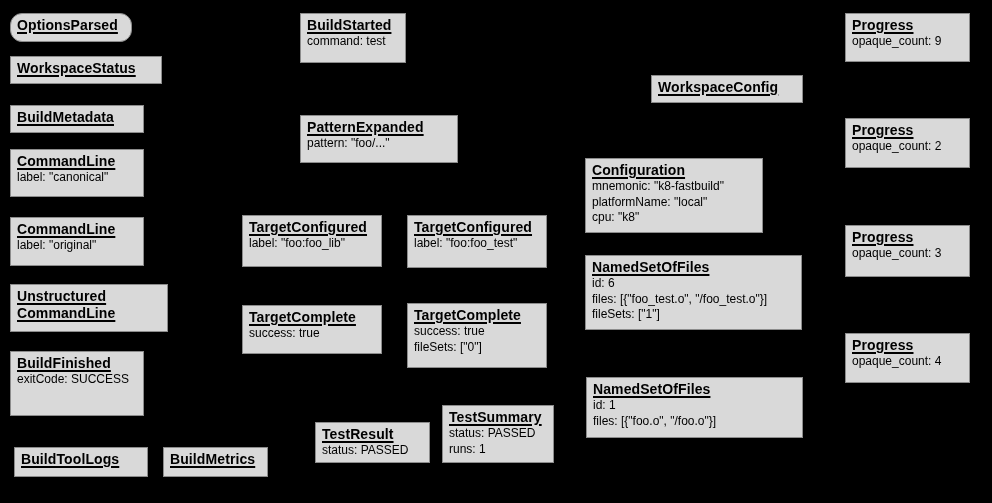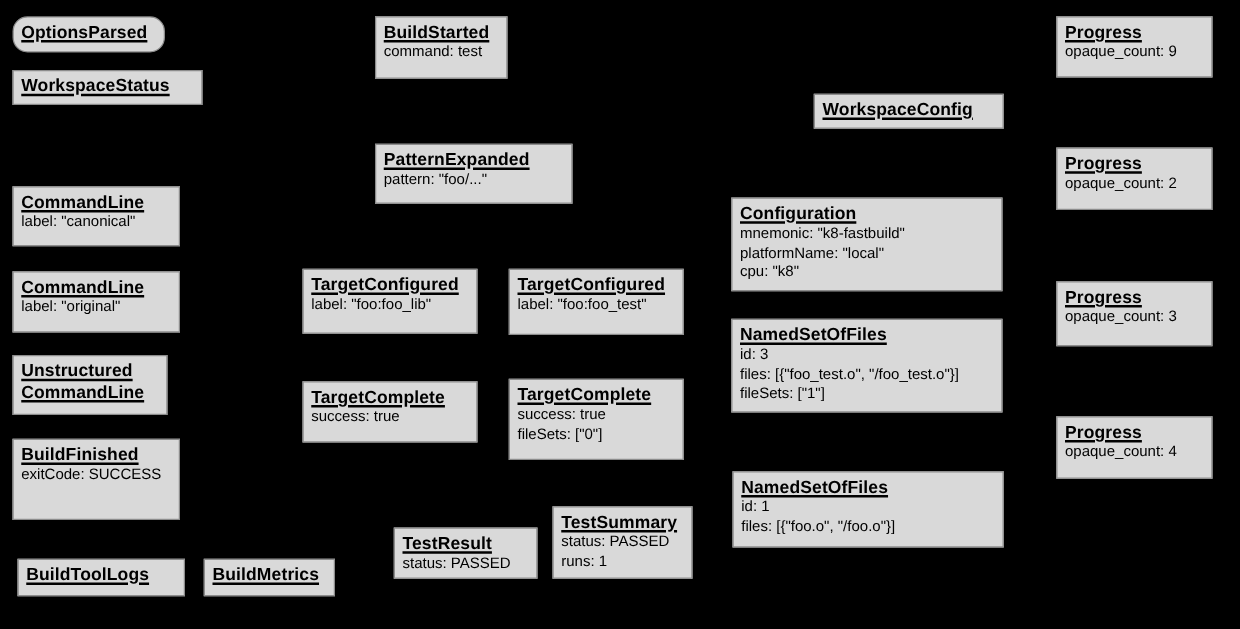--- a/index.html
+++ b/index.html
@@ -42,29 +42,32 @@
 </head>
 <body>
 
 <div class="stage">
     <div class="node" style="left: 10px; top: 13px; width: 122px; height: 29px; border-radius: 12px;">
       <div class="node-title">OptionsParsed</div>
     </div>
     <div class="node" style="left: 10px; top: 56px; width: 152px; height: 28px;">
       <div class="node-title">WorkspaceStatus</div>
     </div>
+    <div class="node" style="left: 10px; top: 105px; width: 134px; height: 28px;">
+      <div class="node-title">BuildMetadata</div>
+    </div>
     <div class="node" style="left: 10px; top: 149px; width: 134px; height: 48px;">
       <div class="node-title">CommandLine</div>
       <div class="node-line">label: "canonical"</div>
     </div>
     <div class="node" style="left: 10px; top: 217px; width: 134px; height: 49px;">
       <div class="node-title">CommandLine</div>
       <div class="node-line">label: "original"</div>
     </div>
-    <div class="node" style="left: 10px; top: 284px; width: 124px; height: 48px;">
+    <div class="node" style="left: 10px; top: 284px; width: 158px; height: 48px;">
       <div class="node-title">Unstructured</div>
       <div class="node-title">CommandLine</div>
     </div>
     <div class="node" style="left: 10px; top: 351px; width: 134px; height: 65px;">
       <div class="node-title">BuildFinished</div>
       <div class="node-line">exitCode: SUCCESS</div>
     </div>
     <div class="node" style="left: 14px; top: 447px; width: 134px; height: 30px;">
       <div class="node-title">BuildToolLogs</div>
     </div>
@@ -101,29 +104,29 @@
       <div class="node-line">status: PASSED</div>
     </div>
     <div class="node" style="left: 442px; top: 405px; width: 112px; height: 58px;">
       <div class="node-title">TestSummary</div>
       <div class="node-line">status: PASSED</div>
       <div class="node-line">runs: 1</div>
     </div>
     <div class="node" style="left: 651px; top: 75px; width: 152px; height: 28px;">
       <div class="node-title">WorkspaceConfig</div>
     </div>
-    <div class="node" style="left: 585px; top: 158px; width: 217px; height: 75px;">
+    <div class="node" style="left: 585px; top: 158px; width: 178px; height: 75px;">
       <div class="node-title">Configuration</div>
       <div class="node-line">mnemonic: "k8-fastbuild"</div>
       <div class="node-line">platformName: "local"</div>
       <div class="node-line">cpu: "k8"</div>
     </div>
     <div class="node" style="left: 585px; top: 255px; width: 217px; height: 75px;">
       <div class="node-title">NamedSetOfFiles</div>
-      <div class="node-line">id: 3</div>
+      <div class="node-line">id: 6</div>
       <div class="node-line">files: [{"foo_test.o", "/foo_test.o"}]</div>
       <div class="node-line">fileSets: ["1"]</div>
     </div>
     <div class="node" style="left: 586px; top: 377px; width: 217px; height: 61px;">
       <div class="node-title">NamedSetOfFiles</div>
       <div class="node-line">id: 1</div>
       <div class="node-line">files: [{"foo.o", "/foo.o"}]</div>
     </div>
     <div class="node" style="left: 845px; top: 13px; width: 125px; height: 49px;">
       <div class="node-title">Progress</div>

